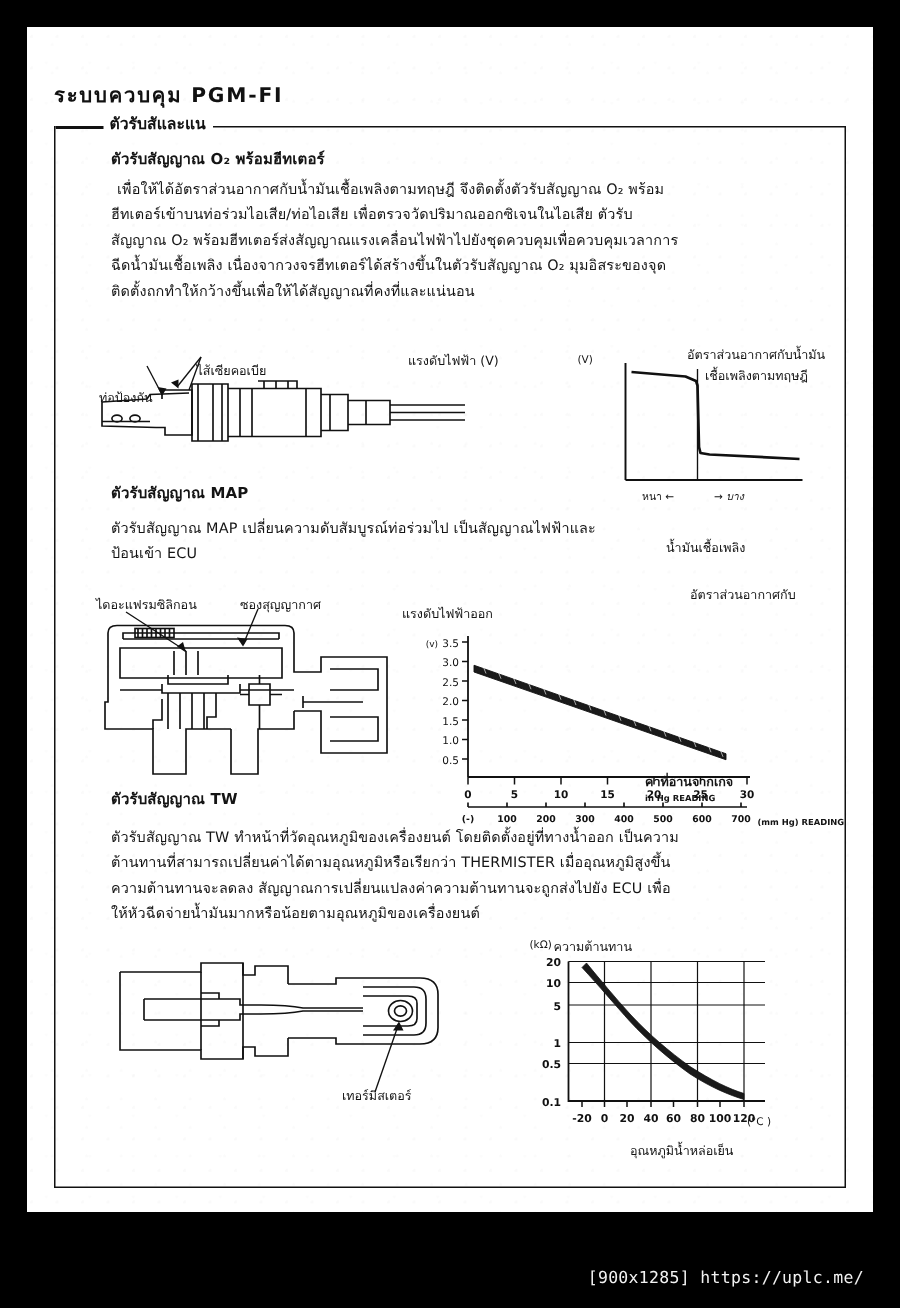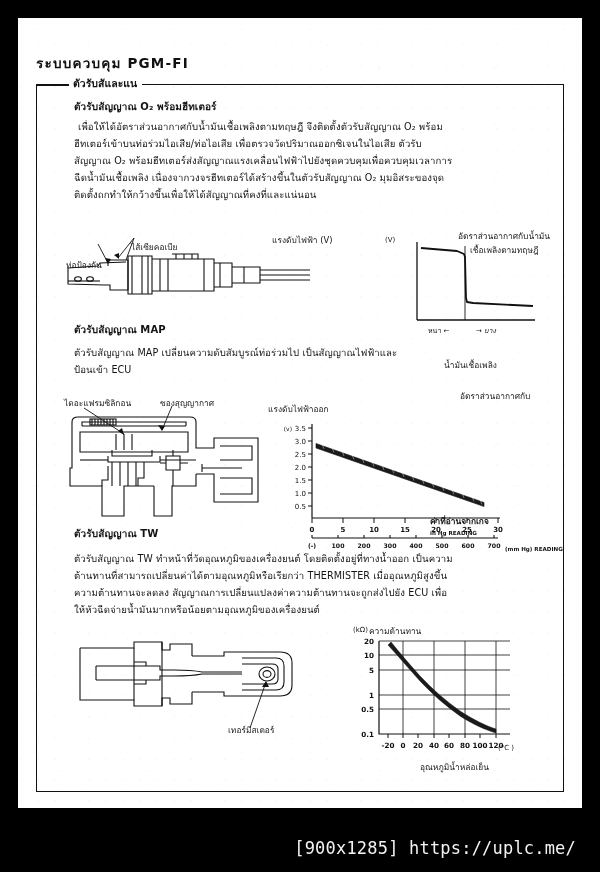--- a/index.html
+++ b/index.html
@@ -61,21 +61,21 @@
   .lbl-sm{position:absolute;font-size:7px;color:#141414;white-space:nowrap;}
   .lbl-xs{position:absolute;font-size:5.6px;color:#141414;white-space:nowrap;font-weight:700;}
 
   .page-num{
     position:absolute;left:30px;top:824px;
     font-size:12px;font-weight:700;letter-spacing:1.5px;color:#111;
   }
   .watermark{
     position:absolute;right:24px;bottom:14px;
     font-family:"DejaVu Sans Mono","Liberation Mono",monospace;
-    font-size:17px;color:#f2f2f2;letter-spacing:0.2px;white-space:nowrap;
+    font-size:11px;color:#f2f2f2;letter-spacing:0.2px;white-space:nowrap;
   }
   svg{display:block;overflow:visible;}
   .fig{position:absolute;}
 </style>
 </head>
 <body>
 
 <div class="page">
 
   <div class="sheet">

